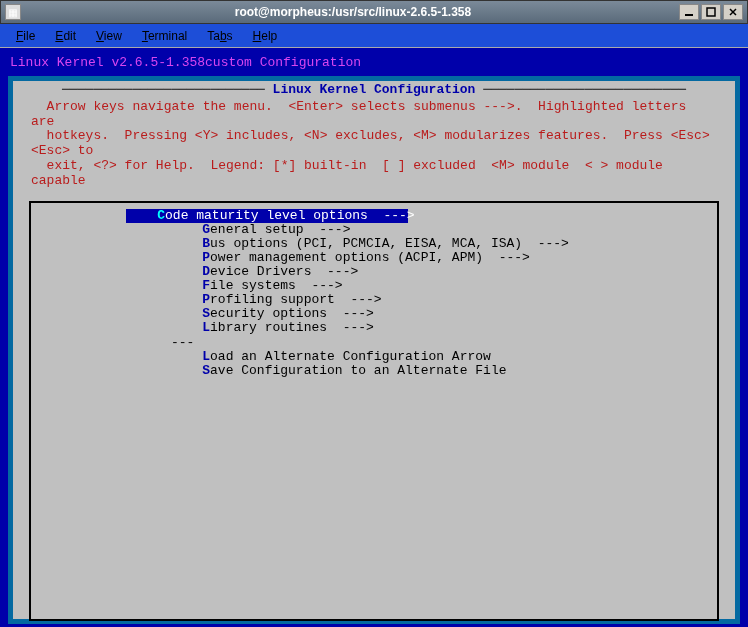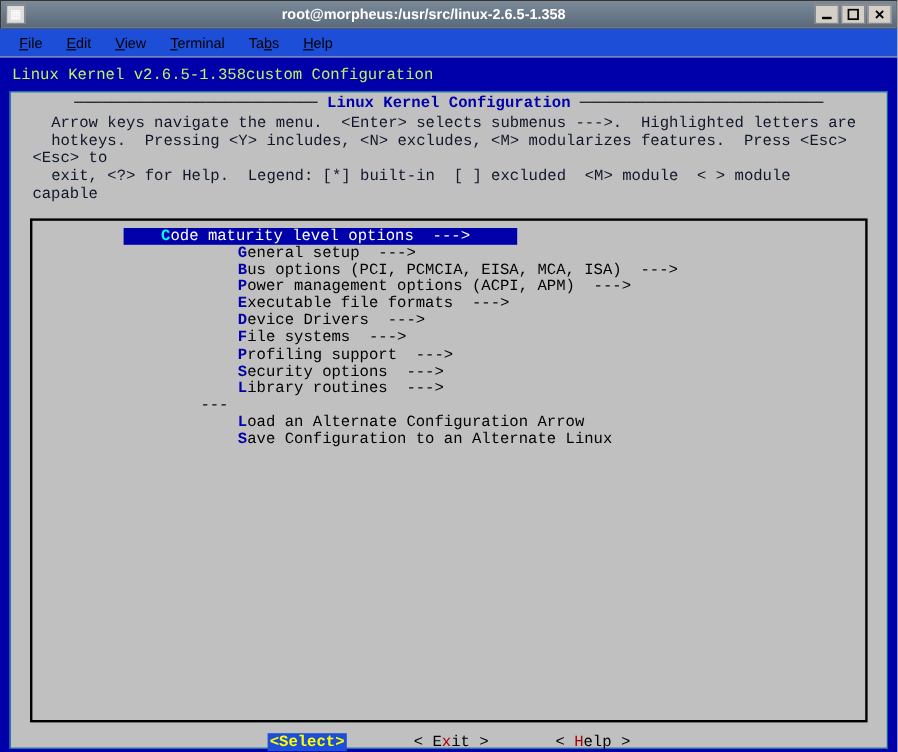--- a/index.html
+++ b/index.html
@@ -6,28 +6,28 @@
 body{font-family:sans-serif;font-size:12px;background:#fff;width:748px;height:627px;overflow:hidden}
 .titlebar{height:24px;background:linear-gradient(to bottom,#7b8a99,#5a6a7a);display:flex;align-items:center;padding:0 4px;color:#fff;border:1px solid #333}
 .titlebar-icon{width:16px;height:16px;background:#ddd;border:1px solid #888;margin-right:6px;display:inline-flex;align-items:center;justify-content:center;font-size:10px}
 .titlebar-title{flex:1;text-align:center;font-weight:bold;font-size:12px}
 .titlebar-btns{display:flex;gap:2px}
 .titlebar-btn{width:20px;height:16px;background:#d4d0c8;border:1px solid #888;display:flex;align-items:center;justify-content:center;font-size:10px;color:#000;cursor:pointer}
 .menubar{height:24px;background:#1d4ed8;display:flex;align-items:center;padding:0 8px;gap:4px;border-bottom:1px solid #aaa}
 .menubar-item{padding:2px 8px;cursor:pointer}
 .menubar-item u{text-decoration:underline}
 .terminal{background:#0000aa;padding:6px;height:579px;font-family:'Courier New',monospace;font-size:13px;line-height:1.1}
-.term-header{color:#bef264;padding:2px 4px 6px}
-.term-outer{background:#c0c0c0;margin:0 2px;height:548px;position:relative;border:1px solid #0369a1}
+.term-header{color:#d946ef;padding:2px 4px 6px}
+.term-outer{background:#c0c0c0;margin:0 2px;height:548px;position:relative;border:5px solid #0369a1}
 .config-title-row{text-align:center;color:#0000aa;padding-top:2px;font-weight:bold}
 .dash{color:#000;font-weight:normal}
-.help-text{color:#0f172a;padding:2px 18px 10px;white-space:pre-wrap;line-height:1.15}
+.help-text{color:#b91c1c;padding:2px 18px 10px;white-space:pre-wrap;line-height:1.15}
 .menu-box{border:2px solid #000;margin:2px 16px 0;height:420px;padding:6px 0;overflow:hidden}
 .menu-item{padding:0 0 0 140px;color:#000;white-space:pre;cursor:pointer;line-height:1.08}
-.menu-item.selected{background:#0000aa;color:#fff;margin-left:76px;padding-left:0;width:328px}
+.menu-item.selected{background:#0000aa;color:#fff;margin-left:95px;padding-left:0;width:282px}
 .menu-item.selected .hk{color:#fff}
 .hk{color:#0000aa;font-weight:bold}
 .menu-item.selected .hk{color:#00ffff}
 .menu-sep{padding-left:140px;color:#000}
 .btn-row{text-align:center;padding:10px 0;color:#000}
 .btn-sel{background:#1d4ed8;color:#ffff00;font-weight:bold;padding:0 2px}
 .btn-normal{color:#000}
 .btn-normal .hk2{color:#aa0000}
 .spacer{display:inline-block;width:40px}
 </style>
@@ -74,29 +74,28 @@
     </div>
     <div class="help-text">  Arrow keys navigate the menu.  &lt;Enter&gt; selects submenus ---&gt;.  Highlighted letters are
   hotkeys.  Pressing &lt;Y&gt; includes, &lt;N&gt; excludes, &lt;M&gt; modularizes features.  Press &lt;Esc&gt;&lt;Esc&gt; to
   exit, &lt;?&gt; for Help.  Legend: [*] built-in  [ ] excluded  &lt;M&gt; module  &lt; &gt; module capable</div>
     <div class="menu-box">
       <div id="menu-list">
           <div class="menu-item selected">    <span class="hk">C</span><span>ode maturity level options  ---&gt;</span></div>
           <div class="menu-item">    <span class="hk">G</span><span>eneral setup  ---&gt;</span></div>
           <div class="menu-item">    <span class="hk">B</span><span>us options (PCI, PCMCIA, EISA, MCA, ISA)  ---&gt;</span></div>
           <div class="menu-item">    <span class="hk">P</span><span>ower management options (ACPI, APM)  ---&gt;</span></div>
-          <div class="menu-item">    <span class="hk">E</span><span>xecutable file formats  ---&gt;</span></div>
           <div class="menu-item">    <span class="hk">D</span><span>evice Drivers  ---&gt;</span></div>
           <div class="menu-item">    <span class="hk">F</span><span>ile systems  ---&gt;</span></div>
           <div class="menu-item">    <span class="hk">P</span><span>rofiling support  ---&gt;</span></div>
           <div class="menu-item">    <span class="hk">S</span><span>ecurity options  ---&gt;</span></div>
           <div class="menu-item">    <span class="hk">L</span><span>ibrary routines  ---&gt;</span></div>
           <div class="menu-sep">---</div>
           <div class="menu-item">    <span class="hk">L</span><span>oad an Alternate Configuration Arrow</span></div>
-          <div class="menu-item">    <span class="hk">S</span><span>ave Configuration to an Alternate Linux</span></div>
+          <div class="menu-item">    <span class="hk">S</span><span>ave Configuration to an Alternate File</span></div>
         </div>
     </div>
     <div class="btn-row">
       <span class="btn-sel">&lt;Select&gt;</span>
       <span class="spacer"></span>
       <span class="btn-normal"><span>&lt; E</span><span class="hk2">x</span><span>it &gt;</span></span>
       <span class="spacer"></span>
       <span class="btn-normal"><span>&lt; </span><span class="hk2">H</span><span>elp &gt;</span></span>
     </div>
   </div>

